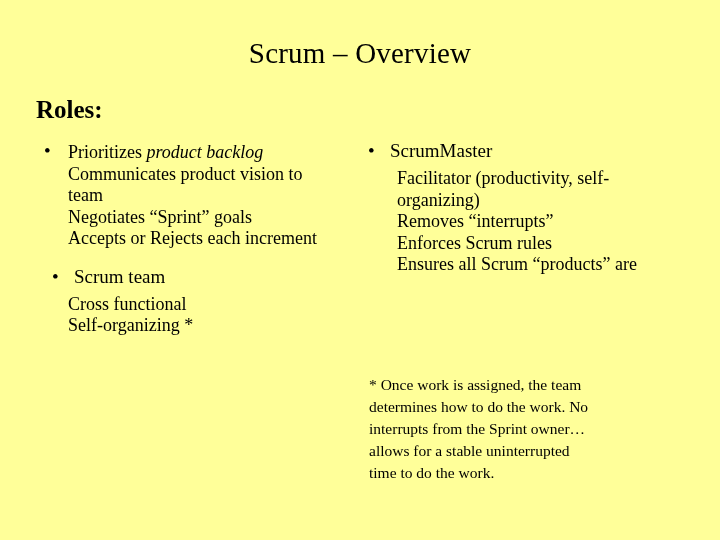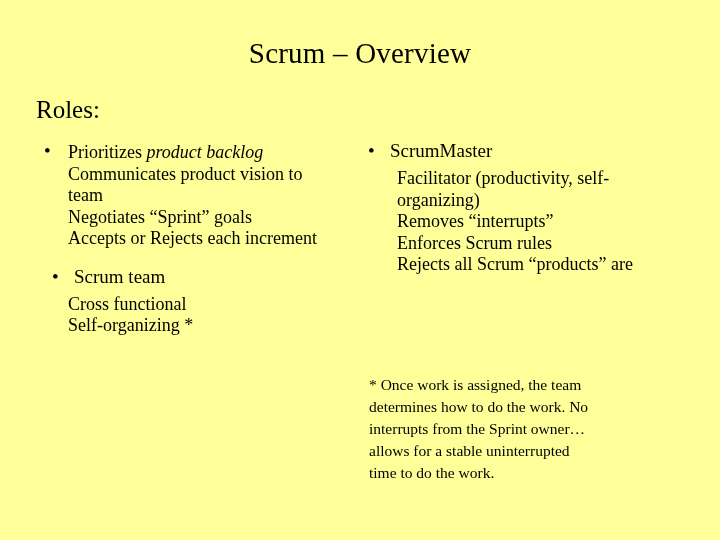--- a/index.html
+++ b/index.html
@@ -30,21 +30,21 @@
     line-height: 34px;
     letter-spacing: 0.2px;
     font-weight: normal;
   }
   .section-heading {
     position: absolute;
     left: 36px;
     top: 95px;
     font-size: 25px;
     line-height: 30px;
-    font-weight: normal;
+    font-weight: bold;
   }
 
   
   .col-left {
     position: absolute;
     left: 36px;
     top: 138px;
     width: 320px;
   }
   .col-right {
@@ -153,21 +153,21 @@
 
     <div class="bullet-row">
       <span class="bullet-dot">•</span>
       <span class="bullet-label">ScrumMaster</span>
     </div>
     <ul class="sub-list">
       <li><span>Facilitator (productivity, self-</span></li>
       <li><span>organizing)</span></li>
       <li><span>Removes “interrupts”</span></li>
       <li><span>Enforces Scrum rules</span></li>
-      <li><span>Rejects all Scrum “products” are</span></li>
+      <li><span>Ensures all Scrum “products” are</span></li>
     </ul>
 
   </div>
 
   <div class="footnote">
     <div>* Once work is assigned, the team</div>
     <div>determines how to do the work. No</div>
     <div>interrupts from the Sprint owner…</div>
     <div>allows for a stable uninterrupted</div>
     <div>time to do the work.</div>

